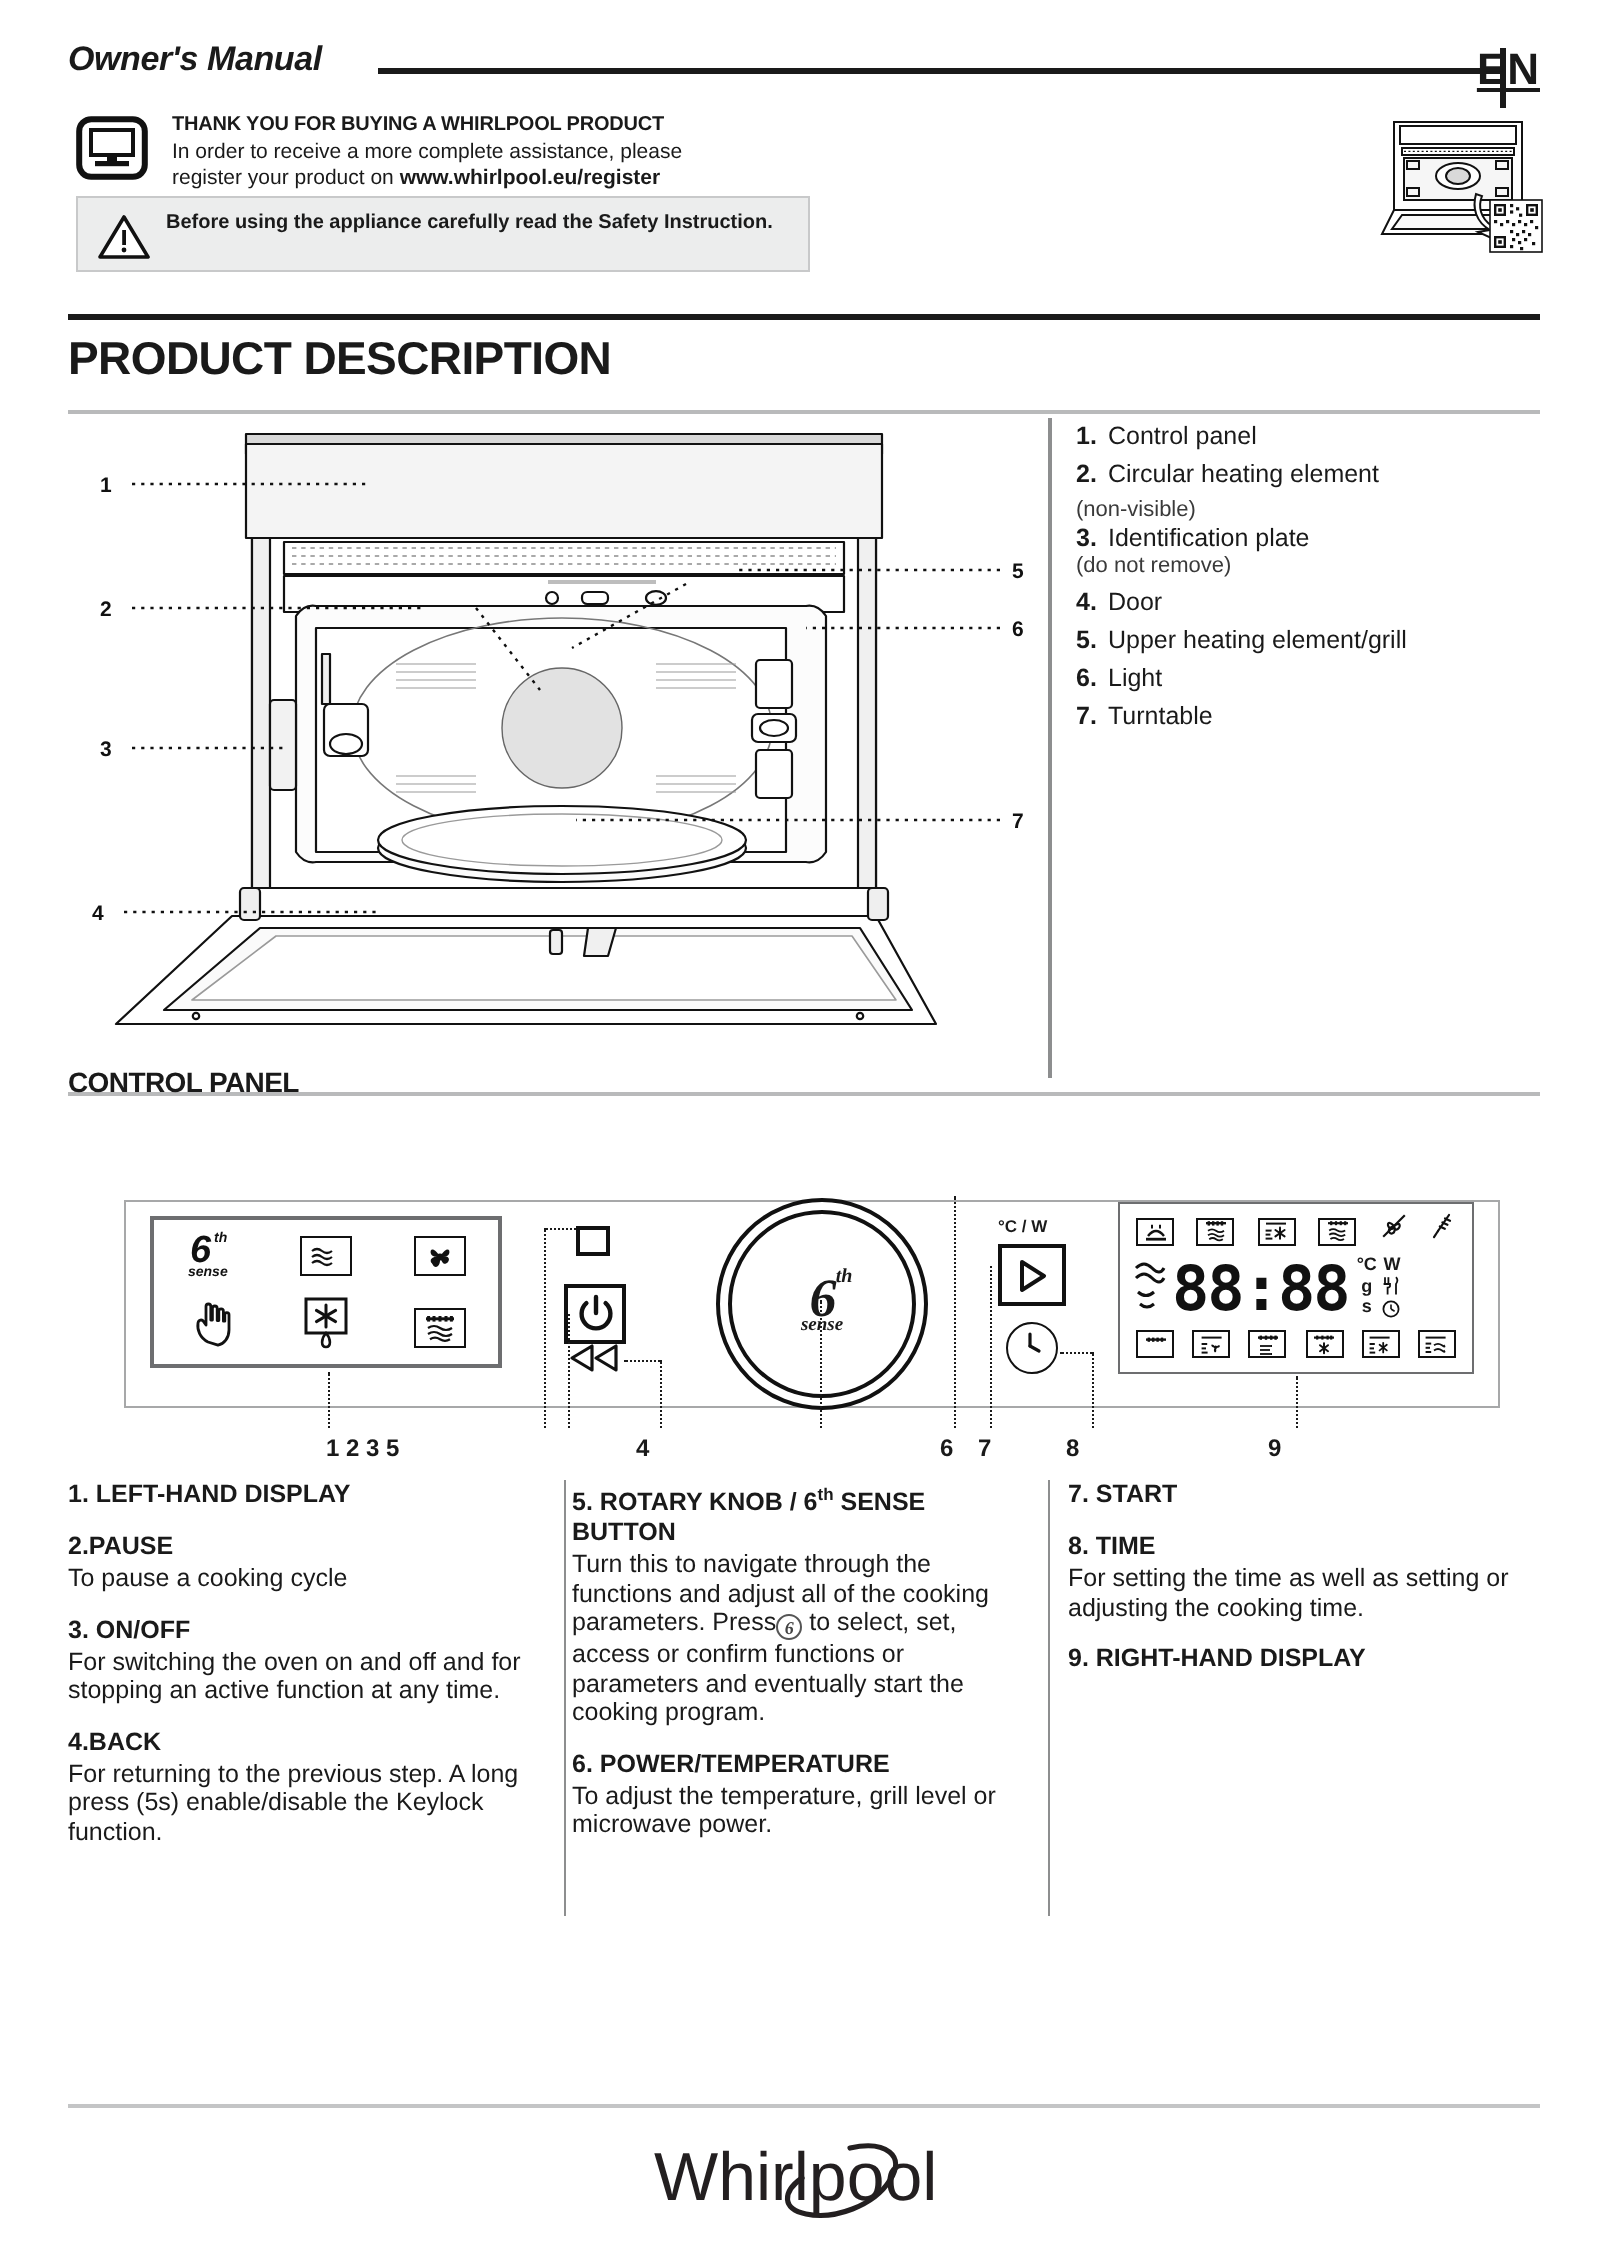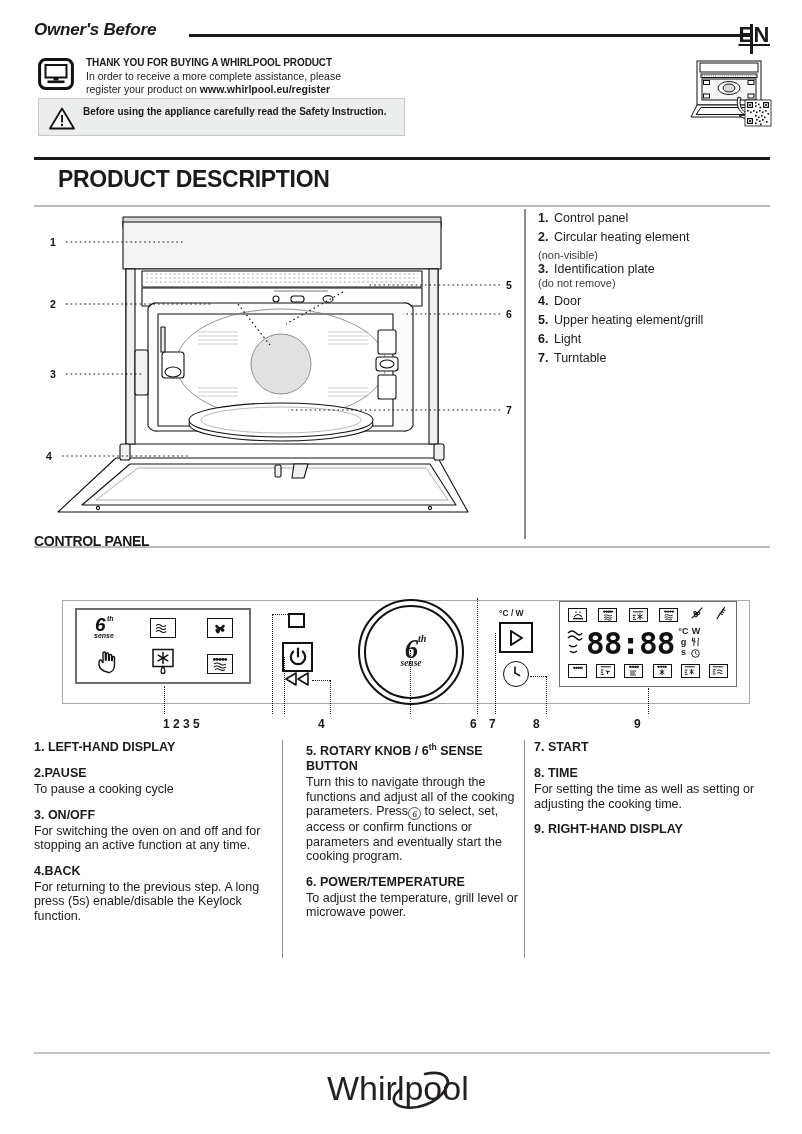--- a/index.html
+++ b/index.html
@@ -62,21 +62,21 @@
   .oven-qr { position:absolute; left:655px; top:38px; width:84px; height:72px; }
 
   .hdr-bottom-rule {
     position:absolute; left:34px; top:157px; width:736px; height:3px; background:#1a1a1a;
   }
 
   
   .sec-title {
     position:absolute; font-size:23px; font-weight:bold; letter-spacing:-0.3px;
   }
-  #product-description-title { left:34px; top:166px;margin-left:24px; }
+  #product-description-title { left:34px; top:166px; }
 
   .pd-rule-top { position:absolute; left:34px; top:205px; width:736px; height:2px; background:#b9babb; }
   .pd-divider  { position:absolute; left:524px; top:209px; width:2px; height:330px; background:#8d8e8f; }
   .pd-rule-bot { position:absolute; left:34px; top:546px; width:736px; height:2px; background:#b9babb; }
 
   .oven-diagram { position:absolute; left:38px; top:212px; width:486px; height:325px; }
 
   .legend { position:absolute; left:538px; top:211px; width:240px; }
   .legend-item { display:flex; font-size:12.5px; line-height:15px; margin-bottom:4px; }
   .legend-num { font-weight:bold; min-width:16px; }
@@ -136,21 +136,21 @@
 
   
   .cp-num { position:absolute; font-size:12px; font-weight:bold; }
   .dotline { position:absolute; border-left:1.4px dotted #1a1a1a; }
   .dotline-h { position:absolute; border-top:1.4px dotted #1a1a1a; }
 
   
   .cols { position:absolute; left:34px; top:740px; width:736px; height:230px; }
   .col { position:absolute; top:0; }
   .col1 { left:0; width:246px; }
-  .col2 { left:272px; width:230px; }
+  .col2 { left:252px; width:230px; }
   .col3 { left:500px; width:236px; }
   .col-sep { position:absolute; top:0; width:1px; height:218px; background:#8d8e8f; }
   .sep1 { left:248px; }
   .sep2 { left:490px; }
 
   .item-h { font-size:12.5px; font-weight:bold; line-height:15px; margin-top:11px; }
   .item-h:first-child { margin-top:0; }
   .item-p { font-size:12.5px; line-height:14.5px; margin-top:1px; }
   .sup { font-size:8.5px; vertical-align:super; }
 
@@ -167,21 +167,21 @@
 
   text { font-family:"Liberation Sans", sans-serif; }
 </style>
 </head>
 <body>
 
 <div class="page">
 
   <div class="hdr">
 
-    <div class="hdr-title">Owner's Before</div>
+    <div class="hdr-title">Owner's Manual</div>
     <div class="hdr-rule"></div>
     <div class="hdr-rule-tick"></div>
     <div class="hdr-lang">EN</div>
 
     <div class="monitor-icon">
       <svg width="36" height="32" viewBox="0 0 36 32">
         <rect x="1.6" y="1.6" width="32.8" height="28.8" rx="6" ry="6" fill="#fff" stroke="#111" stroke-width="3"></rect>
         <rect x="7.5" y="7" width="21" height="12.5" fill="#fff" stroke="#111" stroke-width="2"></rect>
         <rect x="15.5" y="19.5" width="5" height="3" fill="#111"></rect>
         <rect x="9.5" y="22.5" width="17" height="2.6" fill="#111"></rect>

